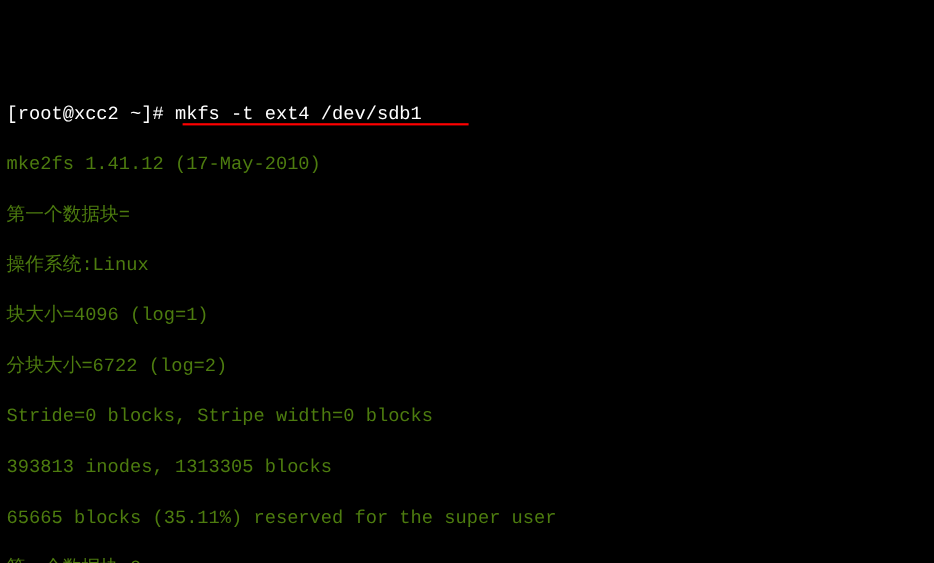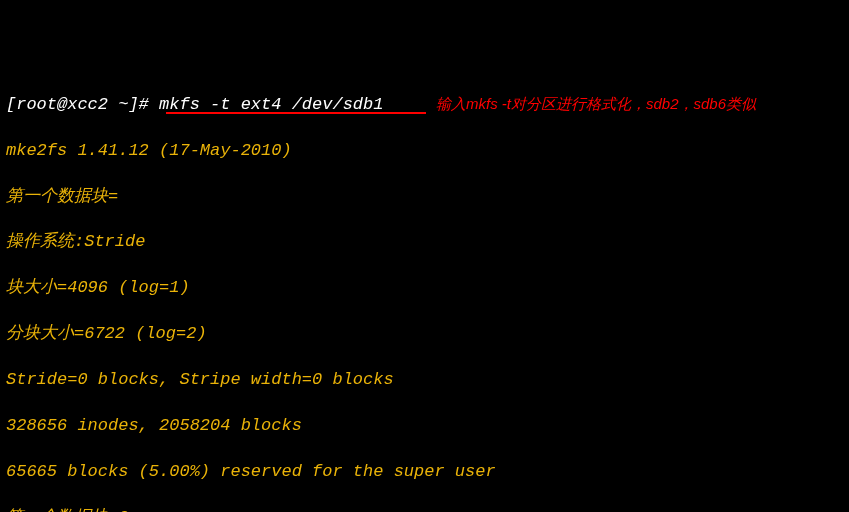--- a/index.html
+++ b/index.html
@@ -1,15 +1,15 @@
 <!DOCTYPE html>
 <html><head>
   <meta charset="utf-8">
   <style>
-    * { margin: 0; padding: 0; box-sizing: border-box; font-style: italic; }
+    * { margin: 0; padding: 0; box-sizing: border-box; }
     body {
       background: #000;
       color: #fff;
       font-family: "Consolas", "Courier New", monospace;
       font-size: 17px;
       line-height: 1.35;
       width: 849px;
       height: 512px;
       padding: 2px 6px;
       overflow: hidden;
@@ -27,36 +27,36 @@
       background: #ff0000;
     }
     .annotation {
       color: #ff0000;
       position: absolute;
       left: 430px;
       top: 0;
       font-family: "Microsoft YaHei", "SimSun", sans-serif;
       font-size: 15px;
     }
-    .output { color: #eab308; }
+    .output { color: #4d7c0f; }
   </style>
 </head>
 <body>
 
 
 
-<div class="prompt-line"><span class="prompt">[root@xcc2 ~]# </span><span class="command">mkfs -t ext4 /dev/sdb1</span><span class="underline"></span><span class="annotation">输入mkfs -t对分区进行格式化，sdb2，sdb6类似</span></div>
+<div class="prompt-line"><span class="prompt">[root@xcc2 ~]# </span><span class="command">mkfs -t ext4 /dev/sdb1</span><span class="underline"></span></div>
 <div class="output">mke2fs 1.41.12 (17-May-2010)</div>
 <div class="output">第一个数据块=</div>
-<div class="output">操作系统:Stride</div>
+<div class="output">操作系统:Linux</div>
 <div class="output">块大小=4096 (log=1)</div>
 <div class="output">分块大小=6722 (log=2)</div>
 <div class="output">Stride=0 blocks, Stripe width=0 blocks</div>
-<div class="output">328656 inodes, 2058204 blocks</div>
-<div class="output">65665 blocks (5.00%) reserved for the super user</div>
+<div class="output">393813 inodes, 1313305 blocks</div>
+<div class="output">65665 blocks (35.11%) reserved for the super user</div>
 <div class="output">第一个数据块=0</div>
 
 
 
 
 
 
 <div class="output"></div>
 
 

